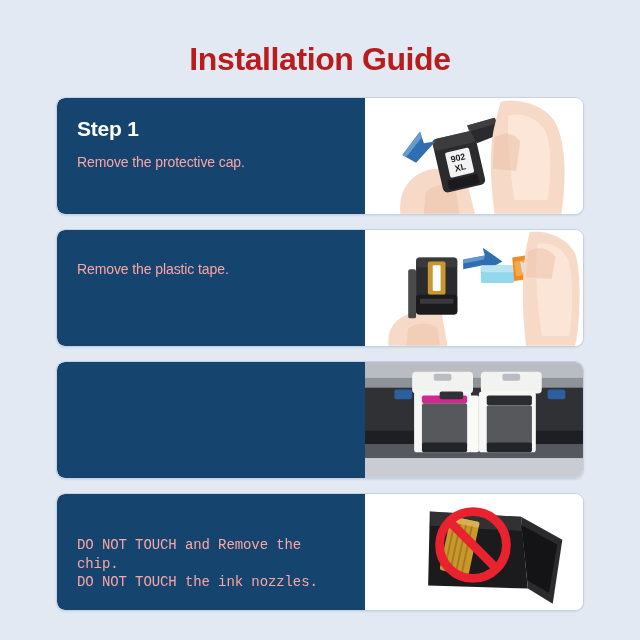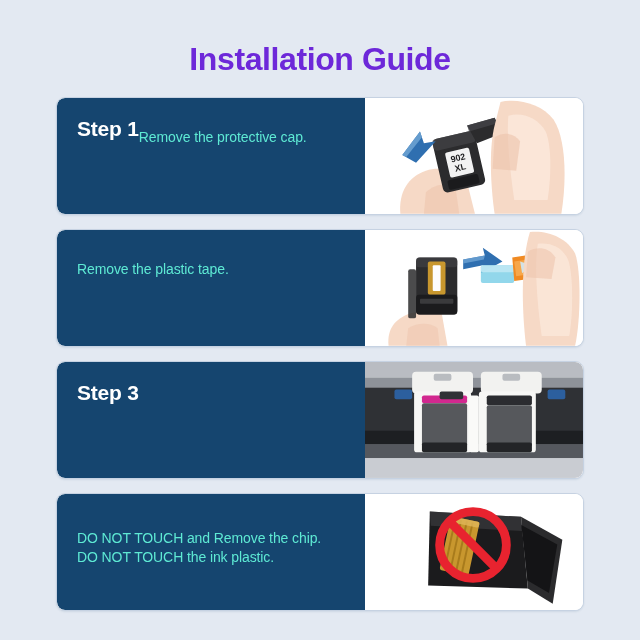--- a/index.html
+++ b/index.html
@@ -18,21 +18,21 @@
   .page {
     width: 640px;
     height: 640px;
     position: relative;
     padding: 0 56px;
   }
 
   
   .page-title {
     text-align: center;
-    color: #6d28d9;
+    color: #b91c1c;
     font-size: 32px;
     font-weight: bold;
     letter-spacing: -0.4px;
     padding-top: 42px;
     padding-bottom: 20px;
     line-height: 1.1;
   }
 
   
   .steps {
@@ -51,41 +51,43 @@
     box-shadow: 0 1px 2px rgba(21,64,109,0.10);
   }
 
   .step-text-panel {
     width: 308px;
     flex: 0 0 308px;
     background: #15456f;
     color: #ffffff;
     padding: 18px 20px 14px 20px;
     display: flex;
+    flex-direction: column;
     border-radius: 8px 0 0 8px;
   }
 
   .step-heading {
     font-size: 21px;
     font-weight: bold;
     letter-spacing: -0.2px;
     line-height: 1.2;
   }
 
   .step-desc {
     font-size: 14px;
     line-height: 1.42;
     margin-top: 12px;
     letter-spacing: -0.1px;
-    color: #5eead4;
+    color: #fca5a5;
   }
 
   .step-card.compact .step-desc {
-    margin-top: 17px;
+    margin-top: 24px;
     line-height: 1.32;
+    font-family: Liberation Mono, monospace;
   }
 
   .step-desc .line { display: block; }
 
   
   .step-image-panel {
     flex: 1 1 auto;
     background: #ffffff;
     position: relative;
     overflow: hidden;
@@ -184,21 +186,20 @@
 
           <path class="skin" d="M168 2 C186 0 206 8 214 24 C220 40 220 90 214 118 L164 118 C160 84 158 34 168 2 Z"></path>
           <path class="skin3" d="M176 14 C192 12 204 20 208 34 C212 50 212 86 208 108 L180 108 C176 80 172 38 176 14 Z" opacity="0.7"></path>
           <path class="skin2" d="M166 22 C176 16 188 18 194 28 L190 50 L164 48 Z" opacity="0.55"></path>
         </svg>
       </div>
     </div>
 
     <div class="step-card">
       <div class="step-text-panel">
-        <div class="step-heading">Step 3</div>
       </div>
       <div class="step-image-panel">
         <svg class="illus" viewBox="0 0 222 118" preserveAspectRatio="xMidYMid slice">
           <rect x="0" y="0" width="222" height="118" fill="#d9dadd"></rect>
           <rect x="0" y="0" width="222" height="16" fill="#b9bcc2"></rect>
           <rect x="0" y="16" width="222" height="10" fill="#8e9299"></rect>
 
           <rect x="0" y="26" width="222" height="58" fill="#2f3135"></rect>
           <rect x="0" y="70" width="222" height="14" fill="#1d1f22"></rect>
           <rect x="0" y="84" width="222" height="14" fill="#55585e"></rect>
@@ -226,21 +227,21 @@
 
           <rect x="106" y="34" width="10" height="58" rx="2" fill="#fafaf8"></rect>
         </svg>
       </div>
     </div>
 
     <div class="step-card compact">
       <div class="step-text-panel">
         <div class="step-desc">
           <span class="line">DO NOT TOUCH and Remove the chip.</span>
-          <span class="line">DO NOT TOUCH the ink plastic.</span>
+          <span class="line">DO NOT TOUCH the ink nozzles.</span>
         </div>
       </div>
       <div class="step-image-panel">
         <svg class="illus" viewBox="0 0 222 118" preserveAspectRatio="xMidYMid slice">
           <rect x="0" y="0" width="222" height="118" fill="#ffffff"></rect>
 
           <g transform="rotate(12 120 62)">
             <path class="cart-blk" d="M58 30 L150 16 L172 86 L72 104 Z"></path>
             <path class="cart-dark2" d="M58 30 L150 16 L154 30 L62 44 Z" opacity="0.55"></path>
             <path class="cart-dark" d="M150 16 L196 30 L200 96 L172 86 Z"></path>

